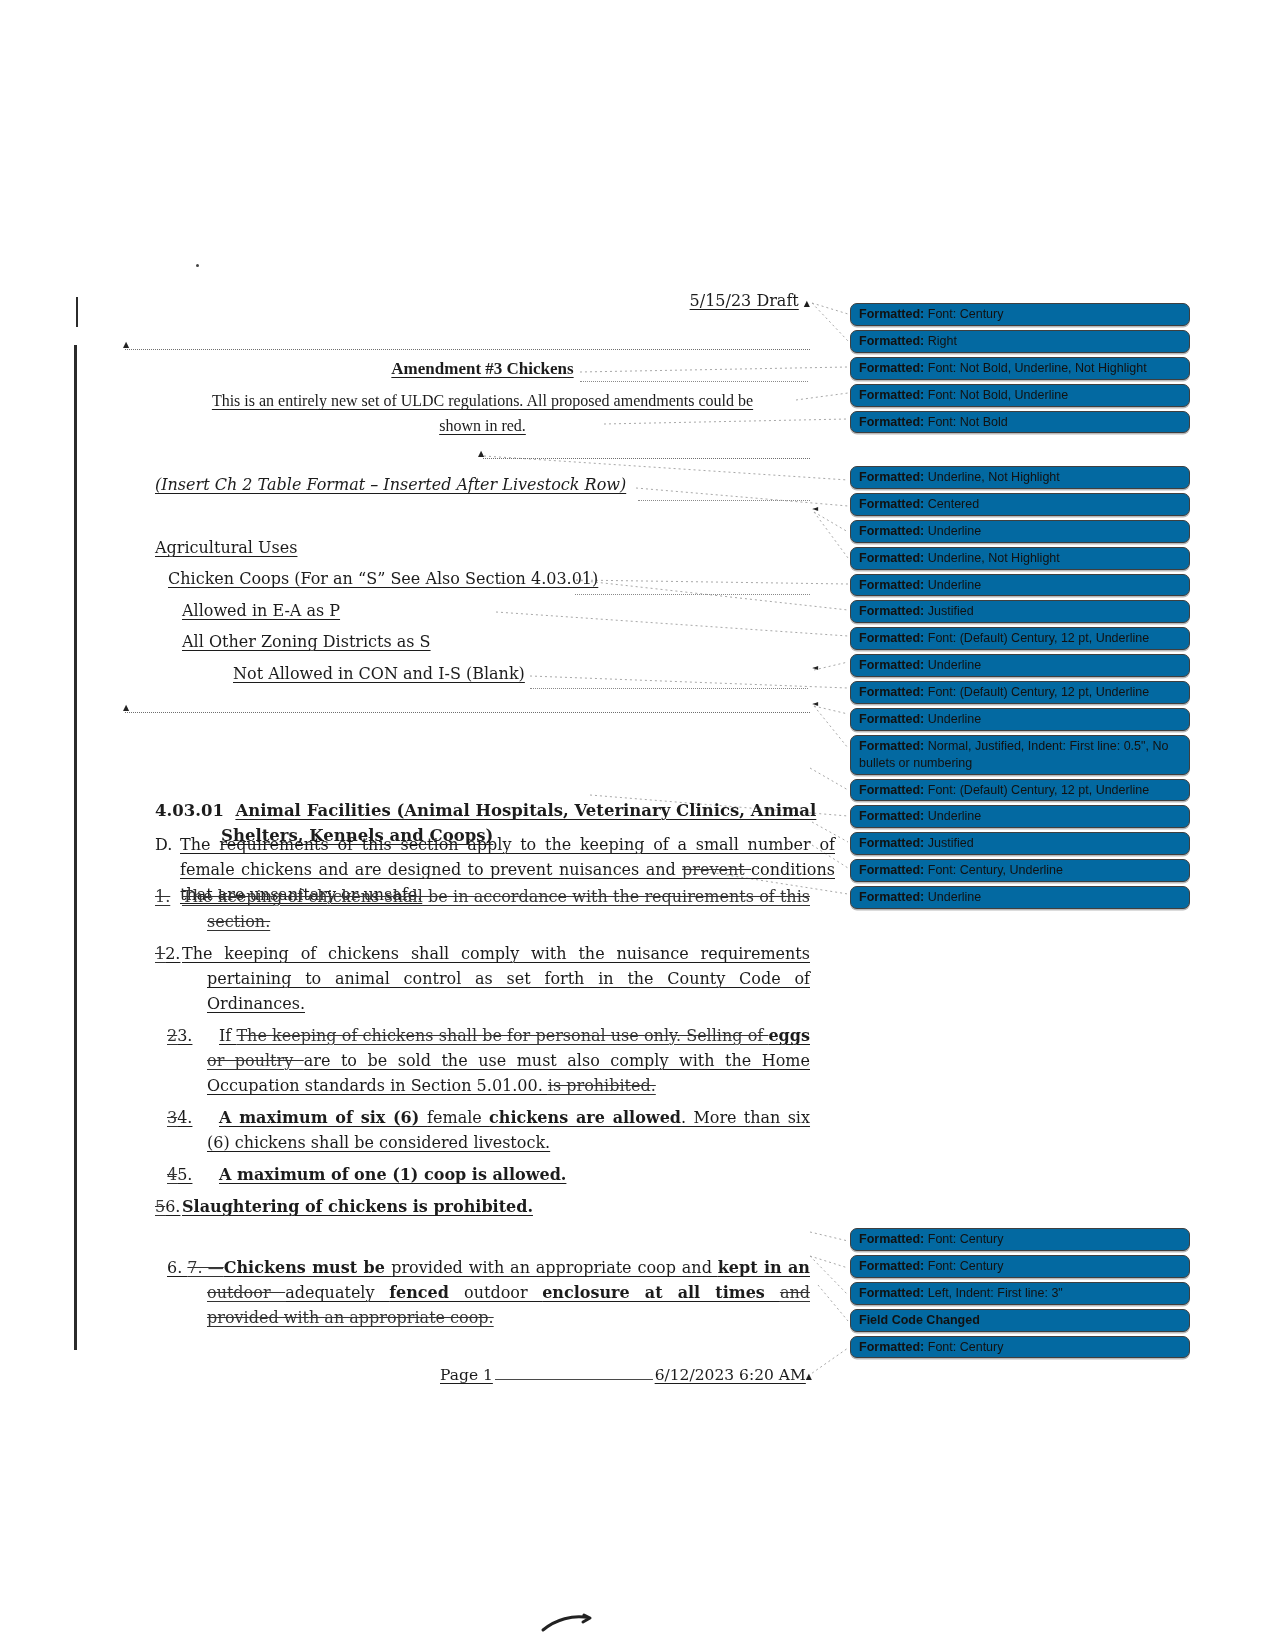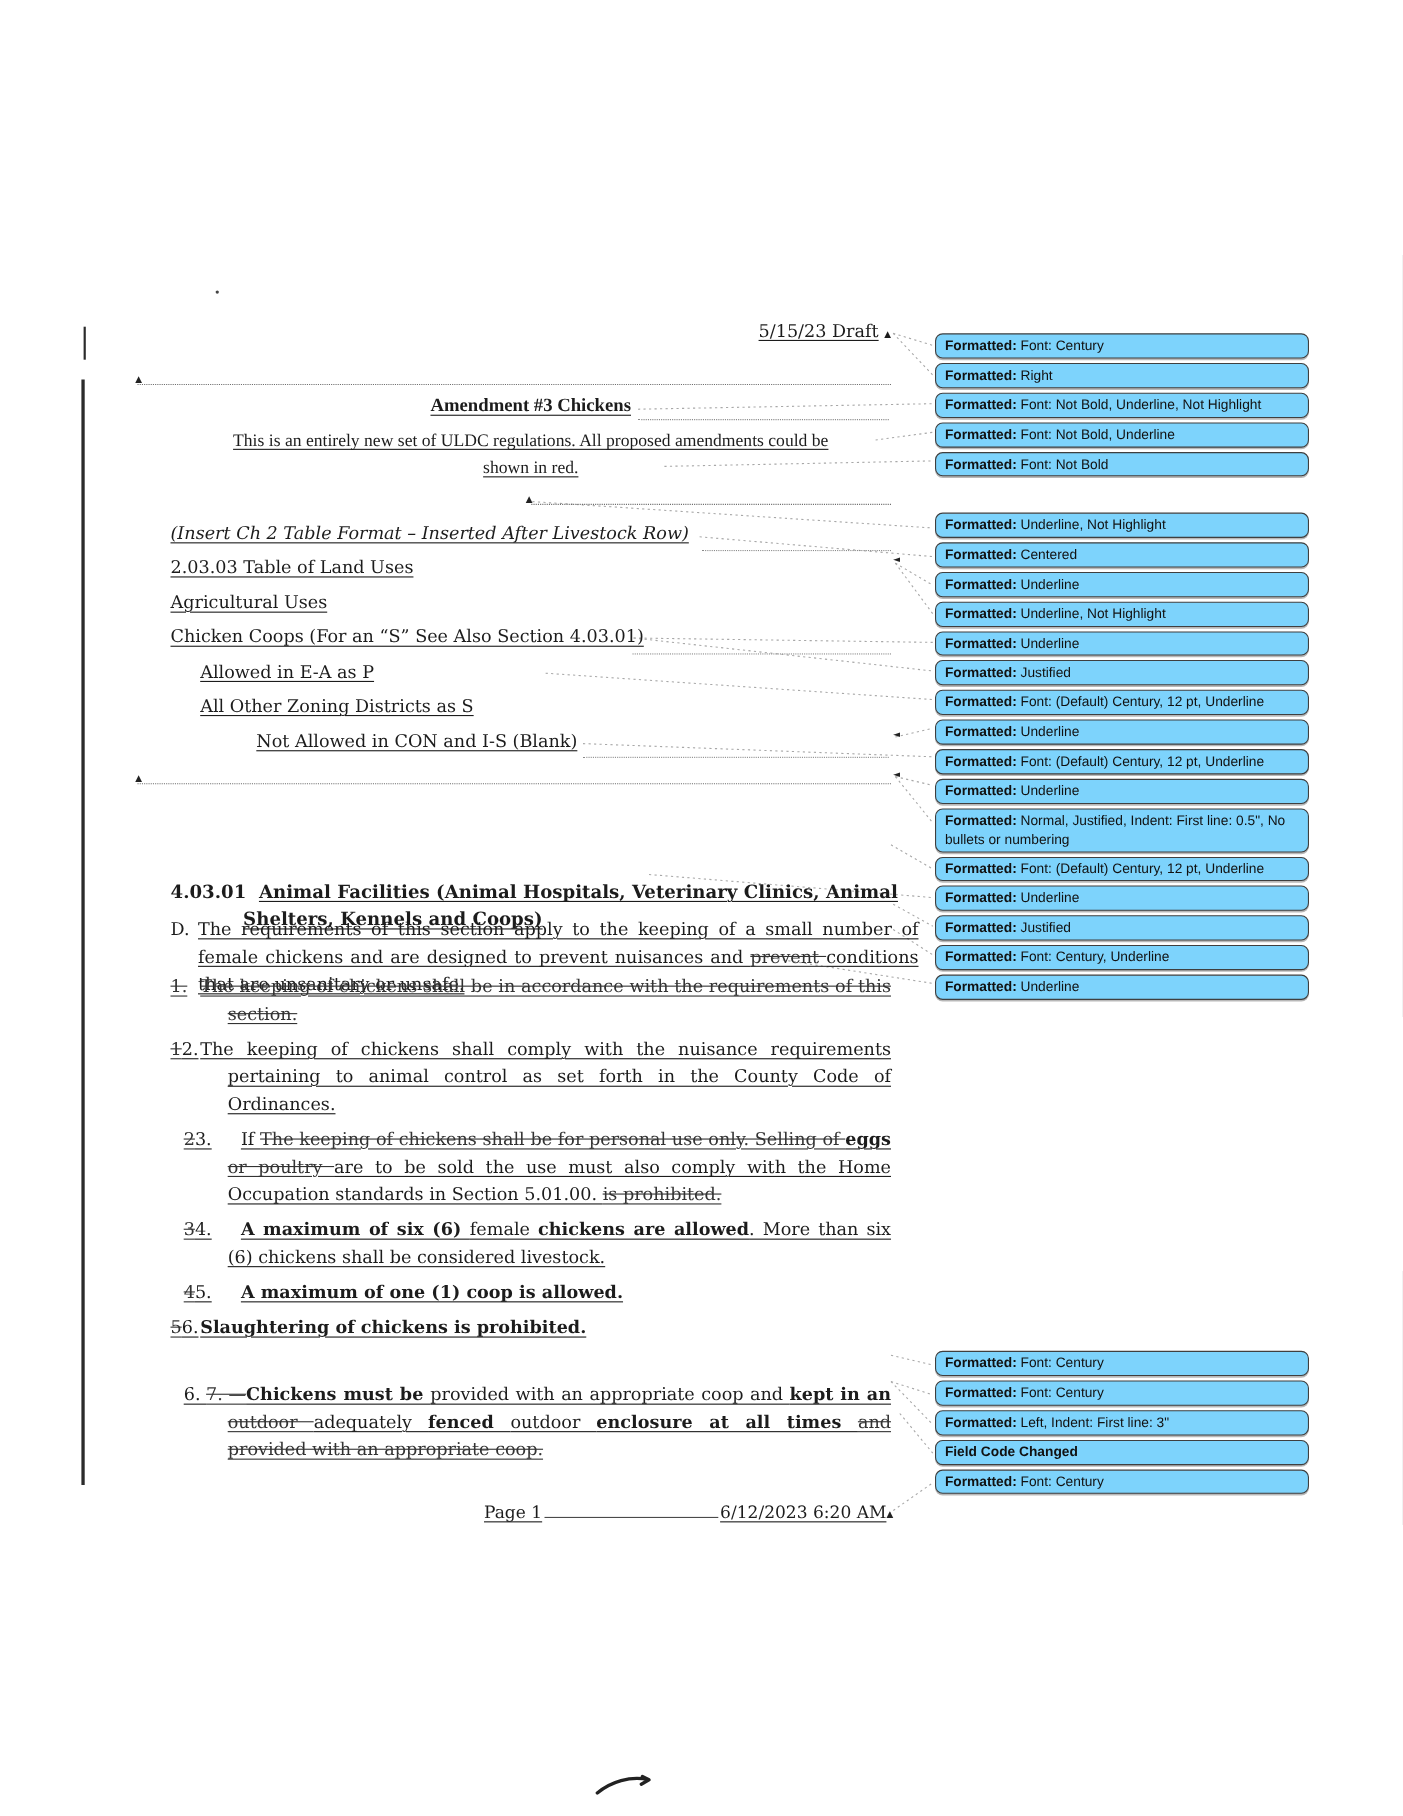--- a/index.html
+++ b/index.html
@@ -34,21 +34,21 @@
   .trail{position:absolute;border-bottom:1px dotted #8a8a8a;height:0;}
   .anchor{position:absolute;font-size:8px;color:#222;line-height:8px;}
   .dot-artifact{position:absolute;width:3px;height:3px;border-radius:50%;background:#444;}
   
   .footer{position:absolute;left:440px;top:1366px;width:372px;display:flex;align-items:flex-end;
           font-size:15.5px;font-family:"DejaVu Serif","Liberation Serif",serif;}
   .fleader{flex:1;border-bottom:1px solid #4a4a4a;margin:0 2px 4px 2px;height:0;}
   .farrow{font-size:8px;line-height:10px;color:#222;margin-bottom:2px;}
   
   .cgroup{position:absolute;left:850px;width:340px;}
-  .cbox{border:1.6px solid #3f3f3f;border-radius:7px;background:#7dd3fc;padding:2px 8px;margin-bottom:4px;
+  .cbox{border:1.6px solid #3f3f3f;border-radius:7px;background:#0369a1;padding:2px 8px;margin-bottom:4px;
         font-family:"Liberation Sans",sans-serif;font-size:12.5px;line-height:1.35;color:#111;
         box-shadow:0 1.5px 0 rgba(0,0,0,0.28);}
   .clabel{font-weight:bold;}
   
   .pen-svg{position:absolute;pointer-events:none;}
 </style>
 </head>
 <body>
 
 <div class="page">
@@ -112,23 +112,22 @@
     <span style="font-size:8px;">▲</span>
   </div>
 
   <div class="doc-abs center title" style="top:356px;">
     <span class="u">Amendment #3 Chickens</span>
   </div>
 
   <div class="doc-abs center u" style="top:388px;padding:0 55px;width:545px;">This is an entirely new set of ULDC regulations.  All proposed amendments could be shown in red.</div>
 
   <div class="doc-abs u" style="top:472px;font-style:italic;">(Insert Ch 2 Table Format – Inserted After Livestock Row)</div>
-  <div class="doc-abs u" style="top:503px;">2.03.03 Table of Land Uses</div>
   <div class="doc-abs u" style="top:535px;">Agricultural Uses</div>
-  <div class="doc-abs u" style="top:566px;">Chicken Coops (For an “S” See Also Section 4.03.01)</div>
+  <div class="doc-abs u" style="top:566px;margin-left:13px;">Chicken Coops (For an “S” See Also Section 4.03.01)</div>
   <div class="doc-abs ind1" style="top:598px;"><span class="u">Allowed in E-A as P</span></div>
   <div class="doc-abs ind1" style="top:629px;"><span class="u">All Other Zoning Districts as S</span></div>
   <div class="doc-abs ind2" style="top:661px;"><span class="u">Not Allowed in CON and I-S (Blank)</span></div>
 
   <div class="doc-abs heading" style="top:750px;margin-top:48px;">
     <span>4.03.01</span>&nbsp;&nbsp;<span class="u">Animal Facilities (Animal Hospitals, Veterinary Clinics, Animal Shelters, Kennels and Coops)</span>
   </div>
 
   <div class="doc-abs just hang-d" style="top:806px;">
     <span class="dmark">D.</span><span><span class="seg">The requirements of this section apply to the keeping of a small number of female chickens and are designed to prevent nuisances and </span><span class="seg st">prevent </span><span class="seg">conditions that are unsanitary or unsafe.</span></span>

